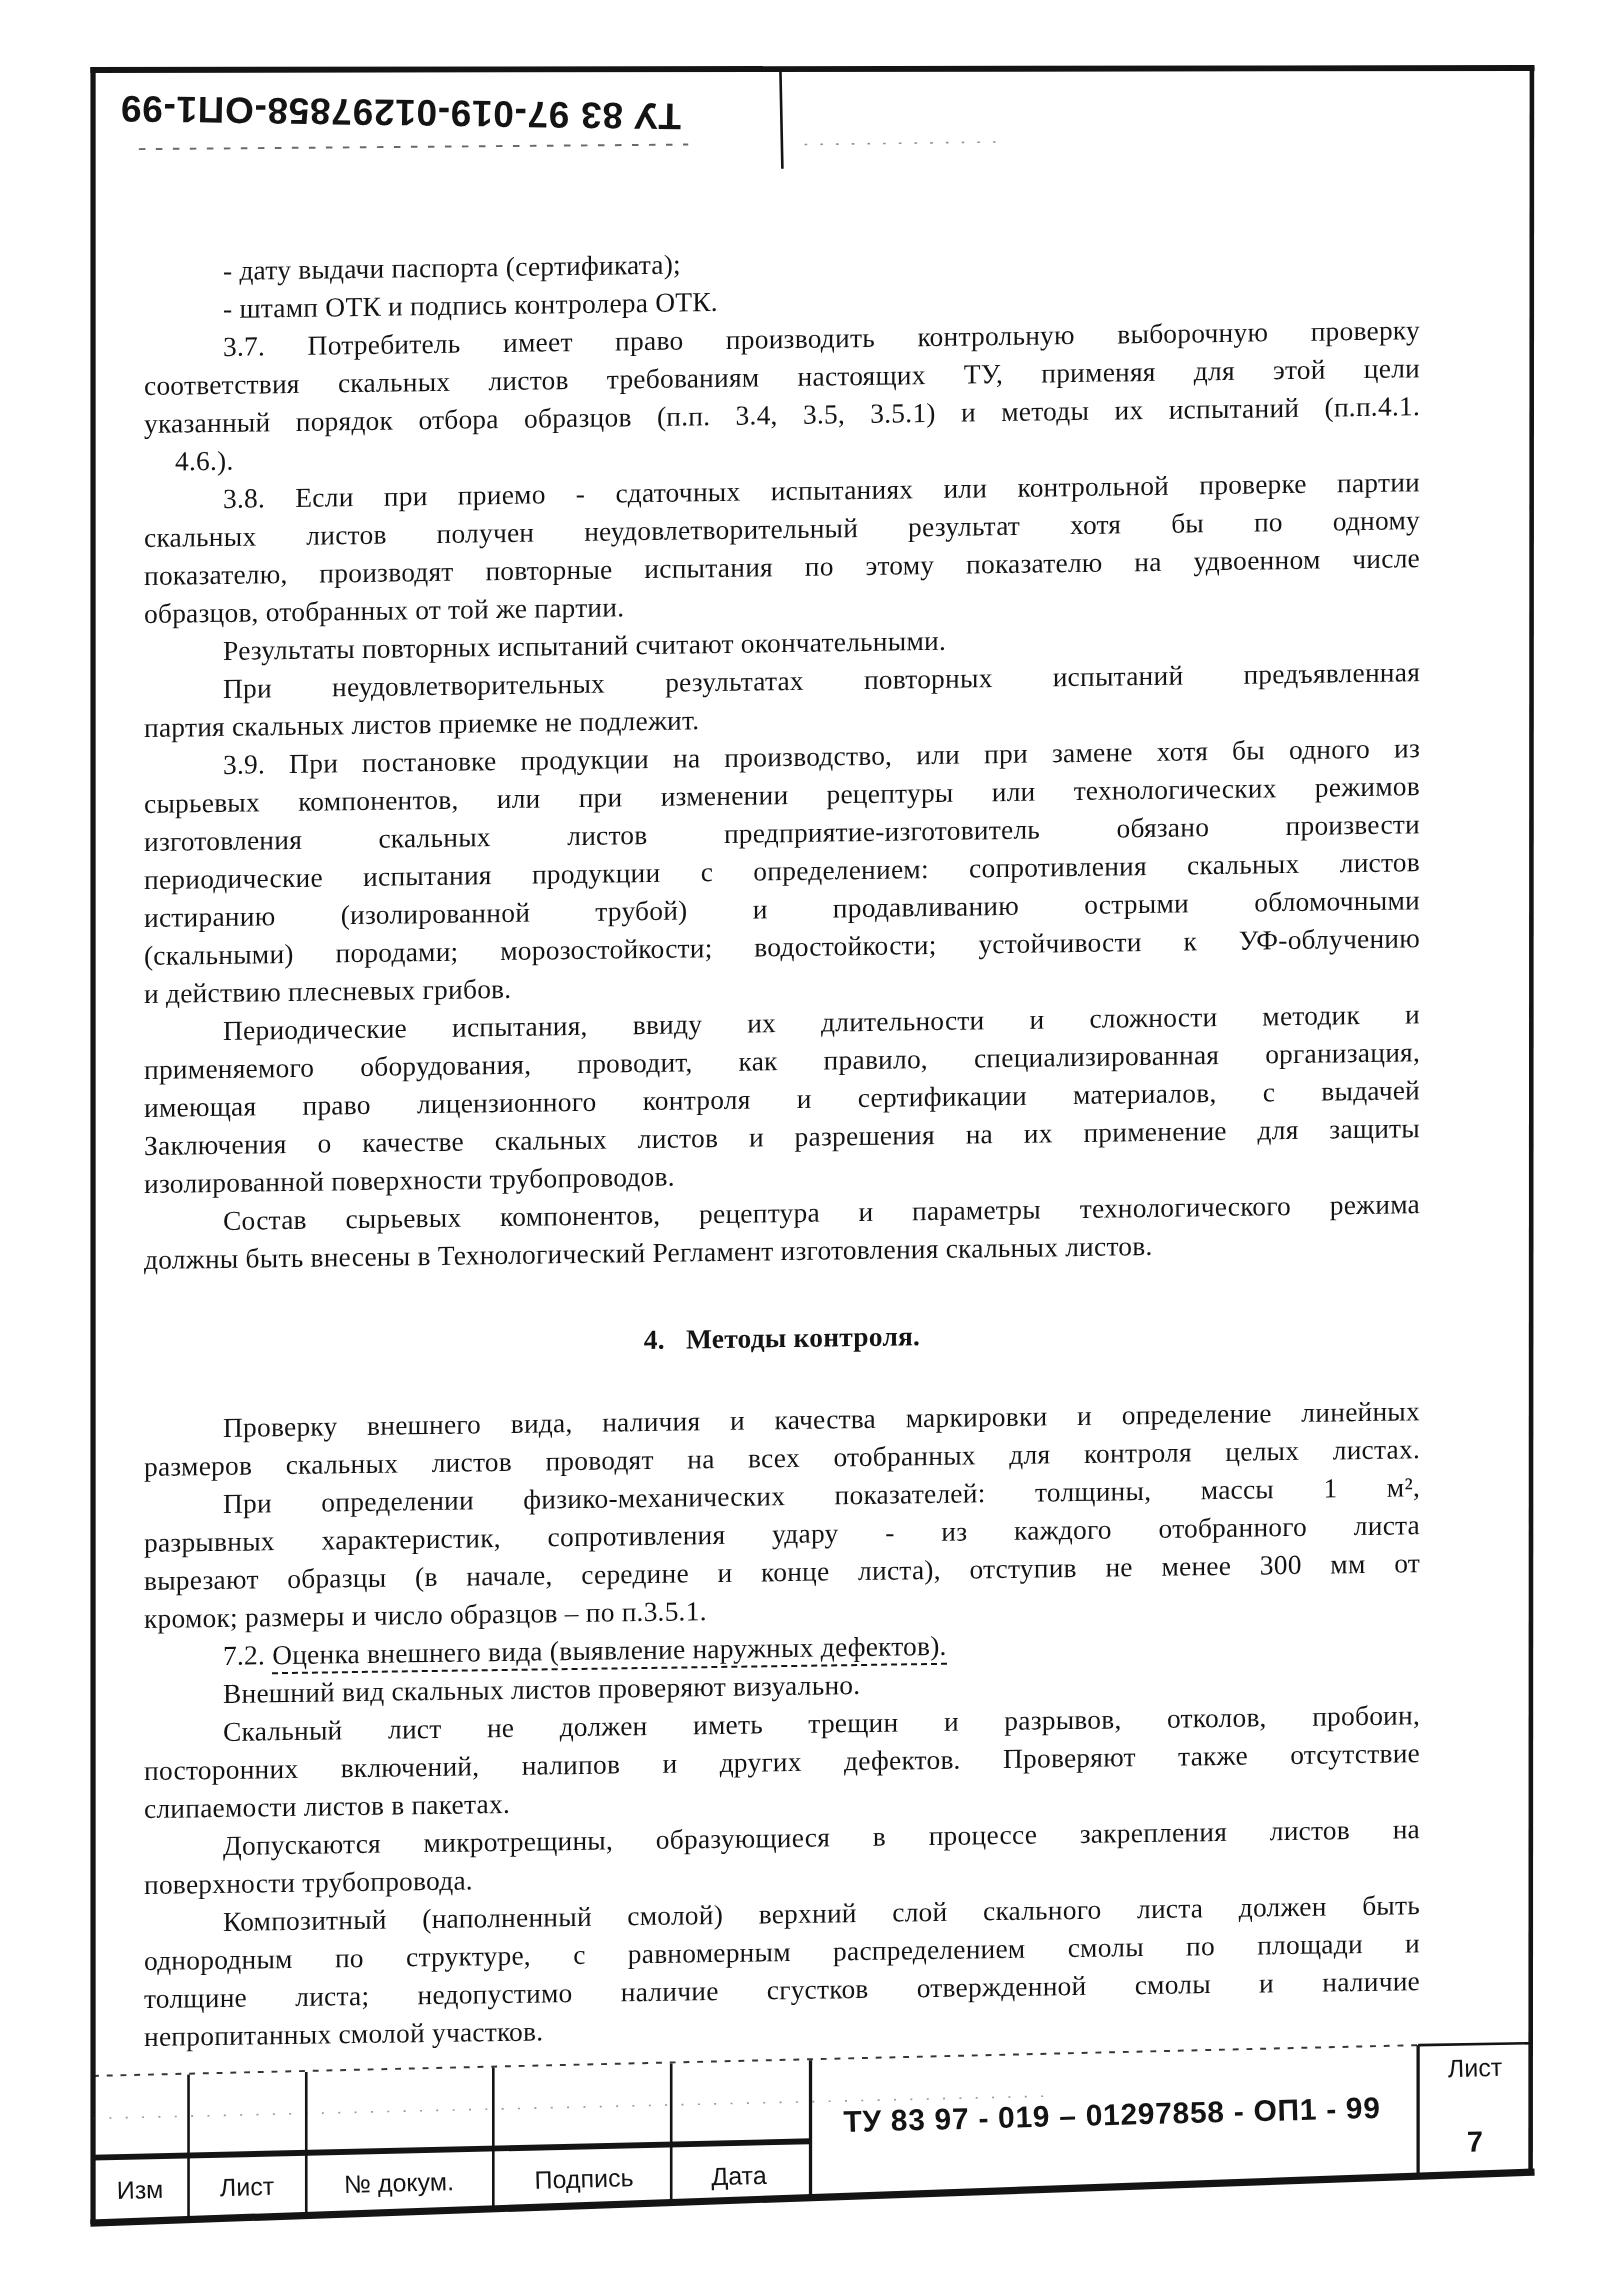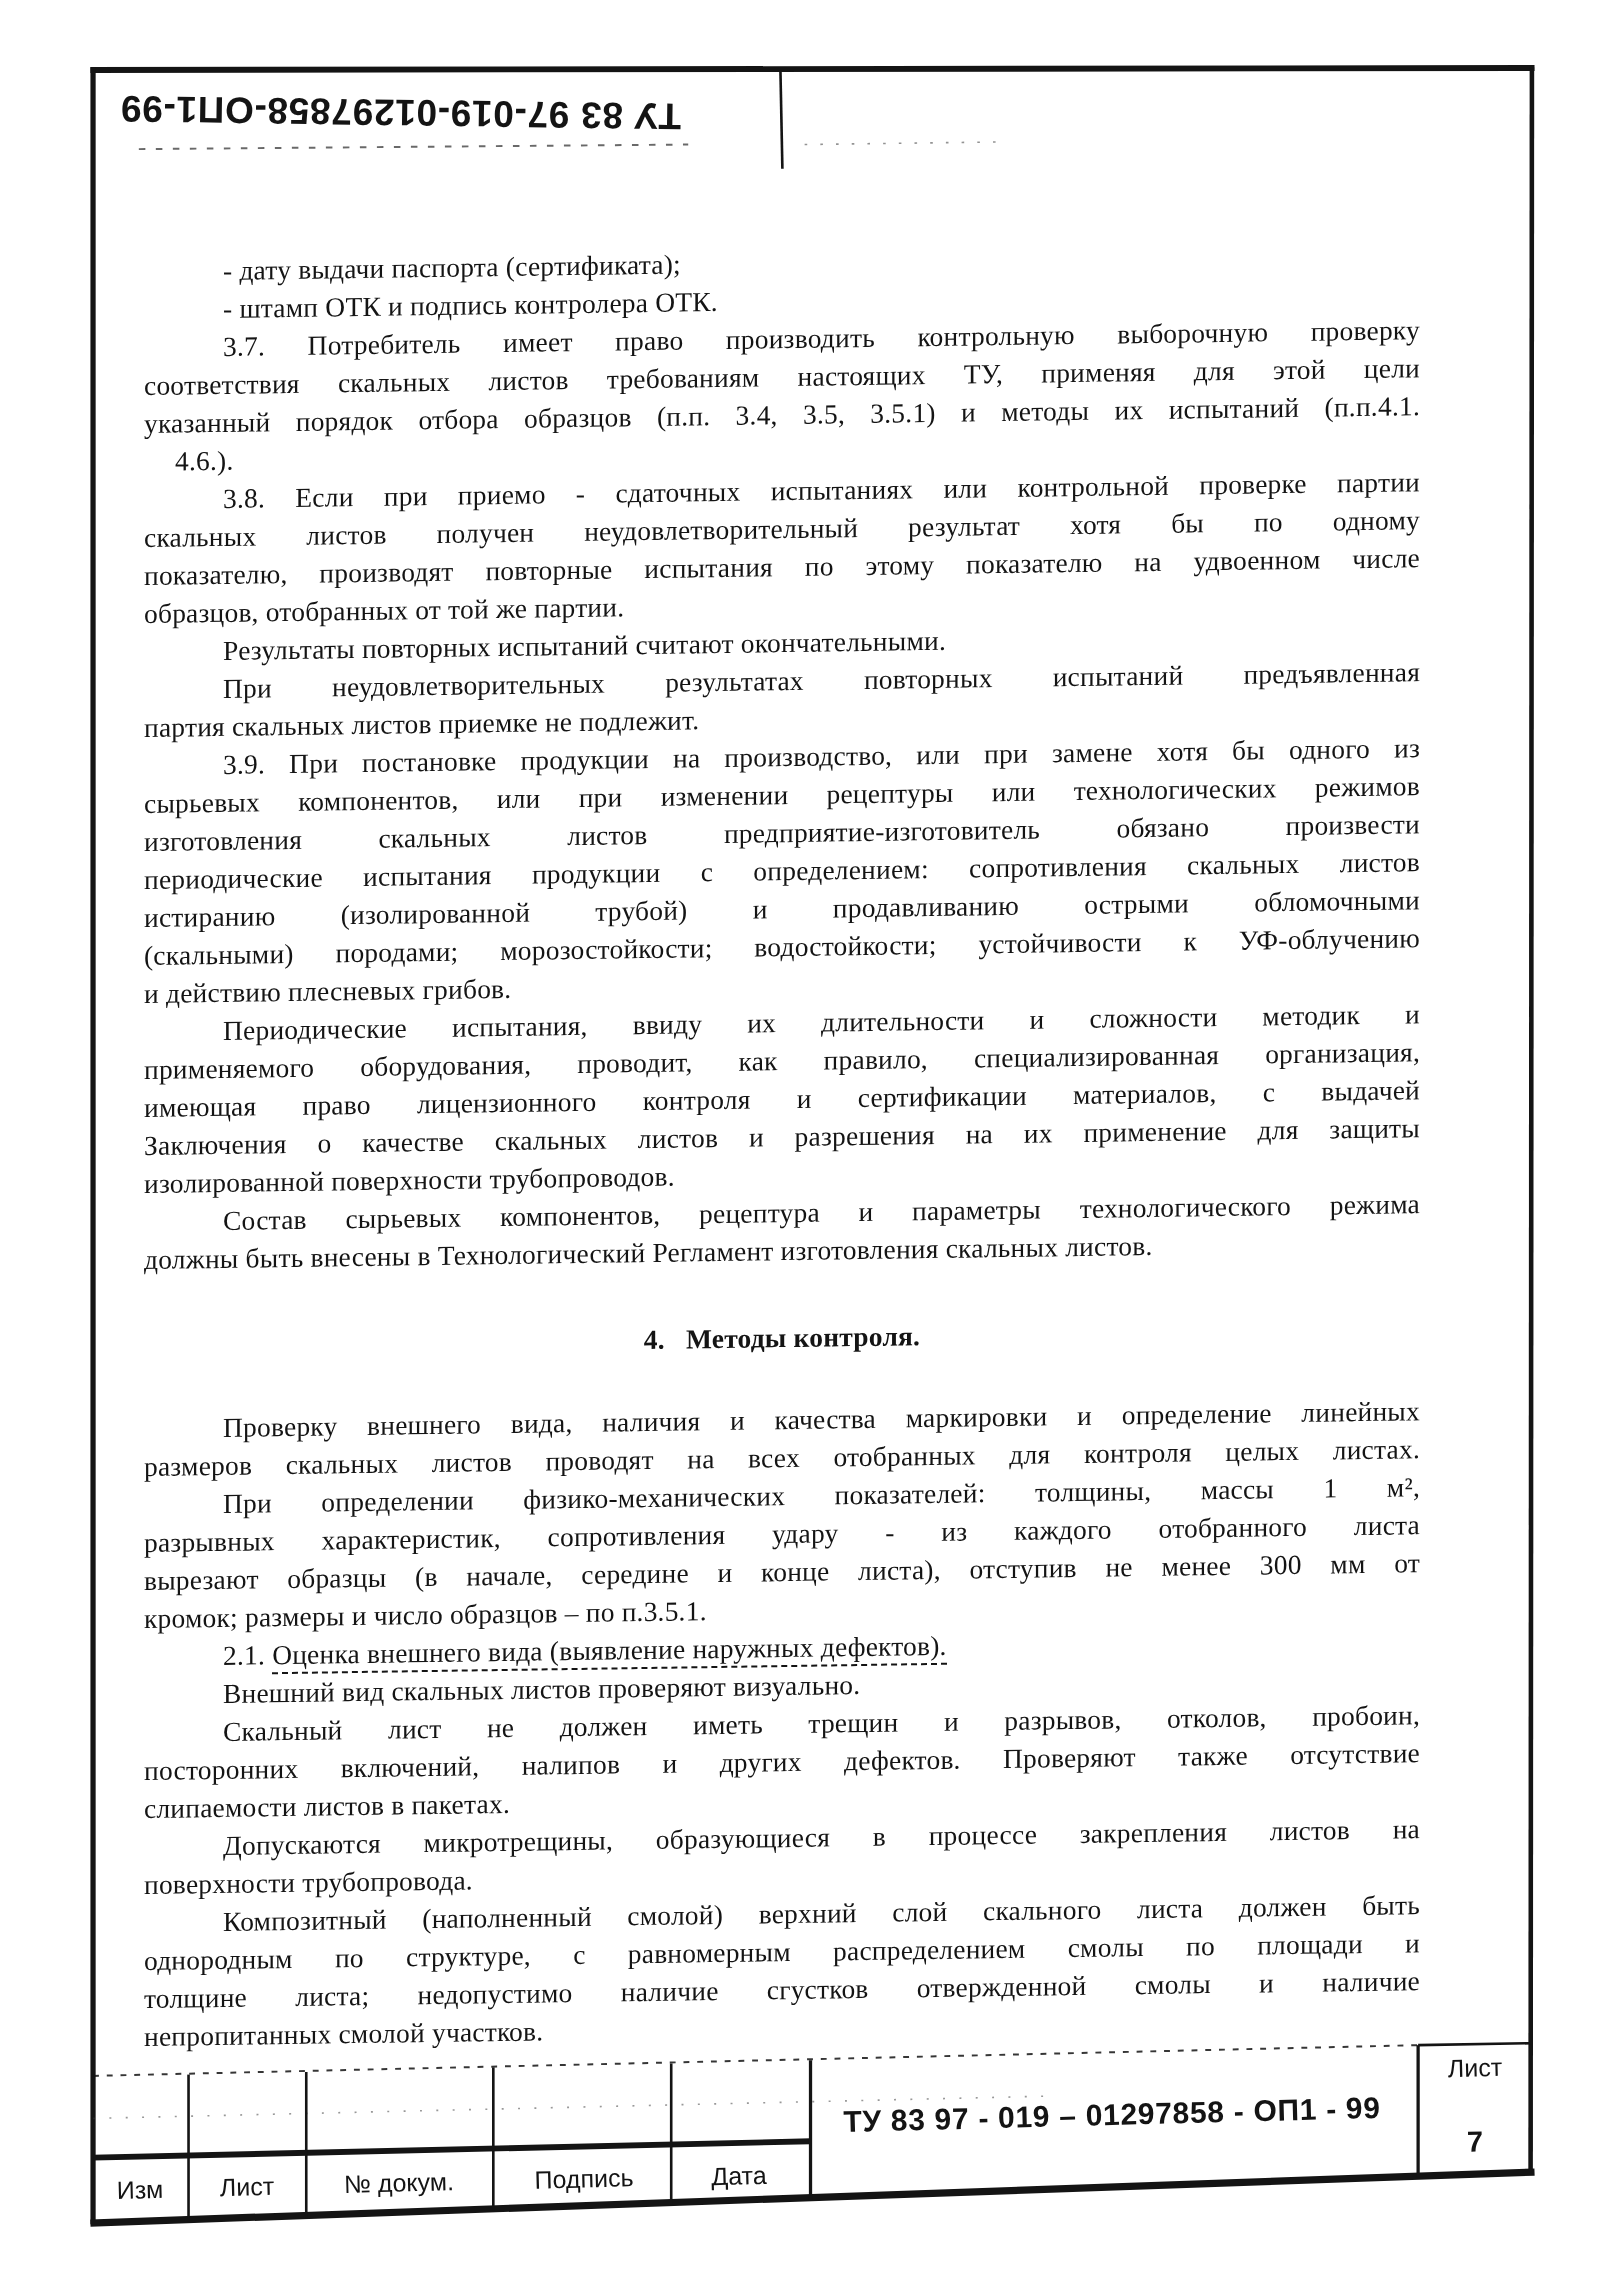--- a/index.html
+++ b/index.html
@@ -111,21 +111,21 @@
       <div class="tl">изолированной поверхности трубопроводов.</div>
       <div class="tl ind just">Состав сырьевых компонентов, рецептура и параметры технологического режима</div>
       <div class="tl">должны быть внесены в Технологический Регламент изготовления скальных листов.</div>
       <div class="tl head">4.   Методы контроля.</div>
       <div class="tl ind just">Проверку внешнего вида, наличия и качества маркировки и определение линейных</div>
       <div class="tl just">размеров скальных листов проводят на всех отобранных для контроля целых листах.</div>
       <div class="tl ind just">При определении физико-механических показателей: толщины, массы 1 м²,</div>
       <div class="tl just">разрывных характеристик, сопротивления удару - из каждого отобранного листа</div>
       <div class="tl just">вырезают образцы (в начале, середине и конце листа), отступив не менее 300 мм от</div>
       <div class="tl">кромок; размеры и число образцов – по п.3.5.1.</div>
-      <div class="tl ind"><span>2.1. </span><span class="dash-underline">Оценка внешнего вида (выявление наружных дефектов).</span></div>
+      <div class="tl ind"><span>7.2. </span><span class="dash-underline">Оценка внешнего вида (выявление наружных дефектов).</span></div>
       <div class="tl ind">Внешний вид скальных листов проверяют визуально.</div>
       <div class="tl ind just">Скальный лист не должен иметь трещин и разрывов, отколов, пробоин,</div>
       <div class="tl just">посторонних включений, налипов и других дефектов. Проверяют также отсутствие</div>
       <div class="tl">слипаемости листов в пакетах.</div>
       <div class="tl ind just">Допускаются микротрещины, образующиеся в процессе закрепления листов на</div>
       <div class="tl">поверхности трубопровода.</div>
       <div class="tl ind just">Композитный (наполненный смолой) верхний слой скального листа должен быть</div>
       <div class="tl just">однородным по структуре, с равномерным распределением смолы по площади и</div>
       <div class="tl just">толщине листа; недопустимо наличие сгустков отвержденной смолы и наличие</div>
       <div class="tl">непропитанных смолой участков.</div>

